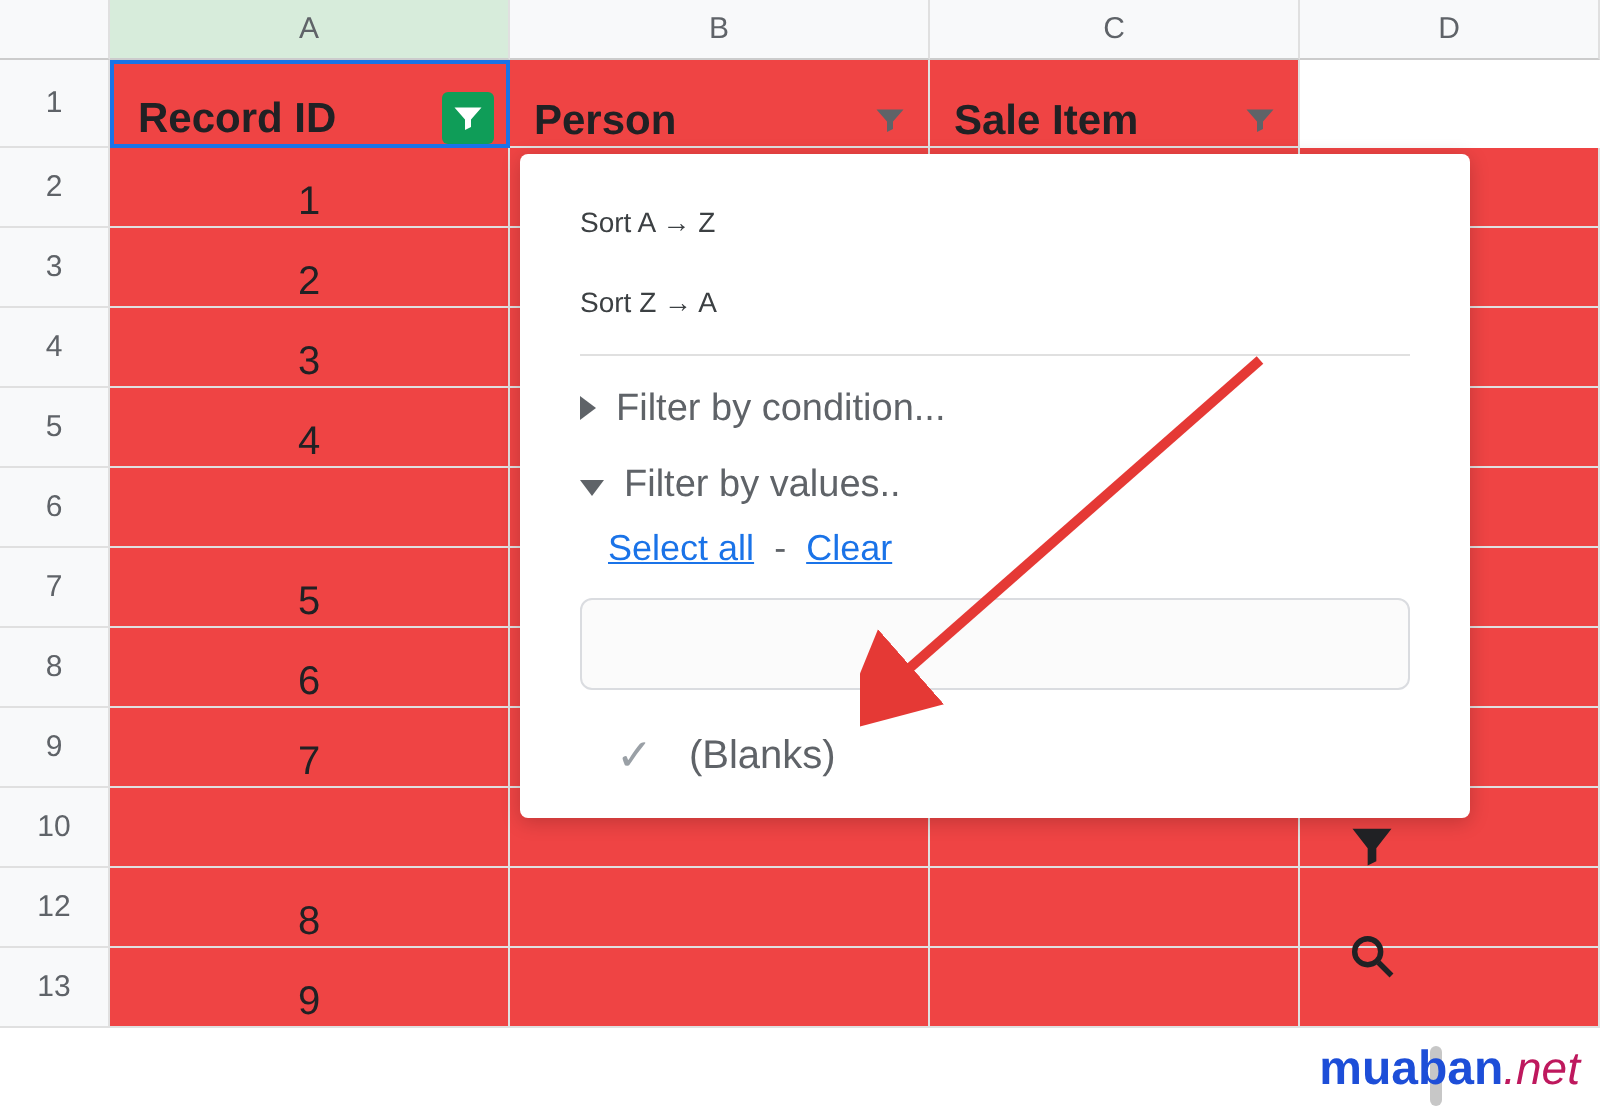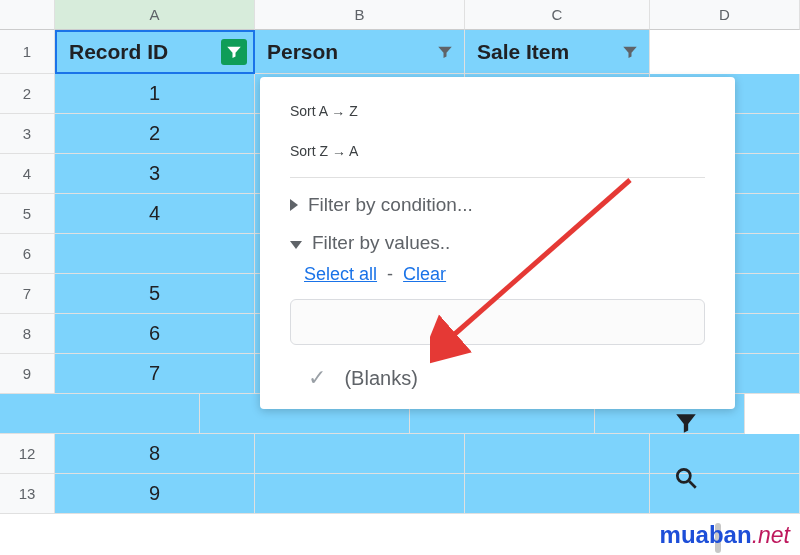--- a/index.html
+++ b/index.html
@@ -53,25 +53,25 @@
   align-items: center;
   justify-content: center;
   font-size: 15px;
   color: #5f6368;
   background: #f8f9fa;
 }
 .cell {
   border-right: 1px solid #e0e0e0;
   border-bottom: 1px solid #e0e0e0;
   display: flex;
-  align-items: center;
+  align-items: flex-end;
   justify-content: center;
   font-size: 20px;
   color: #202124;
-  background: #7dd3fc;
+  background: #ef4444;
   position: relative;
 }
 .header-row { height: 44px; }
 .header-row .cell {
   font-weight: bold;
   font-size: 21px;
   justify-content: flex-start;
   padding-left: 12px;
 }
 .header-row .cell.active {
@@ -292,20 +292,21 @@
       <div class="cell col-d"></div>
     </div>
   <div class="row">
       <div class="row-num">9</div>
       <div class="cell col-a">7</div>
       <div class="cell col-b"></div>
       <div class="cell col-c"></div>
       <div class="cell col-d"></div>
     </div>
   <div class="row">
+      <div class="row-num">10</div>
       <div class="cell col-a"></div>
       <div class="cell col-b"></div>
       <div class="cell col-c"></div>
       <div class="cell col-d"></div>
     </div>
   <div class="row">
       <div class="row-num">12</div>
       <div class="cell col-a">8</div>
       <div class="cell col-b"></div>
       <div class="cell col-c"></div>

